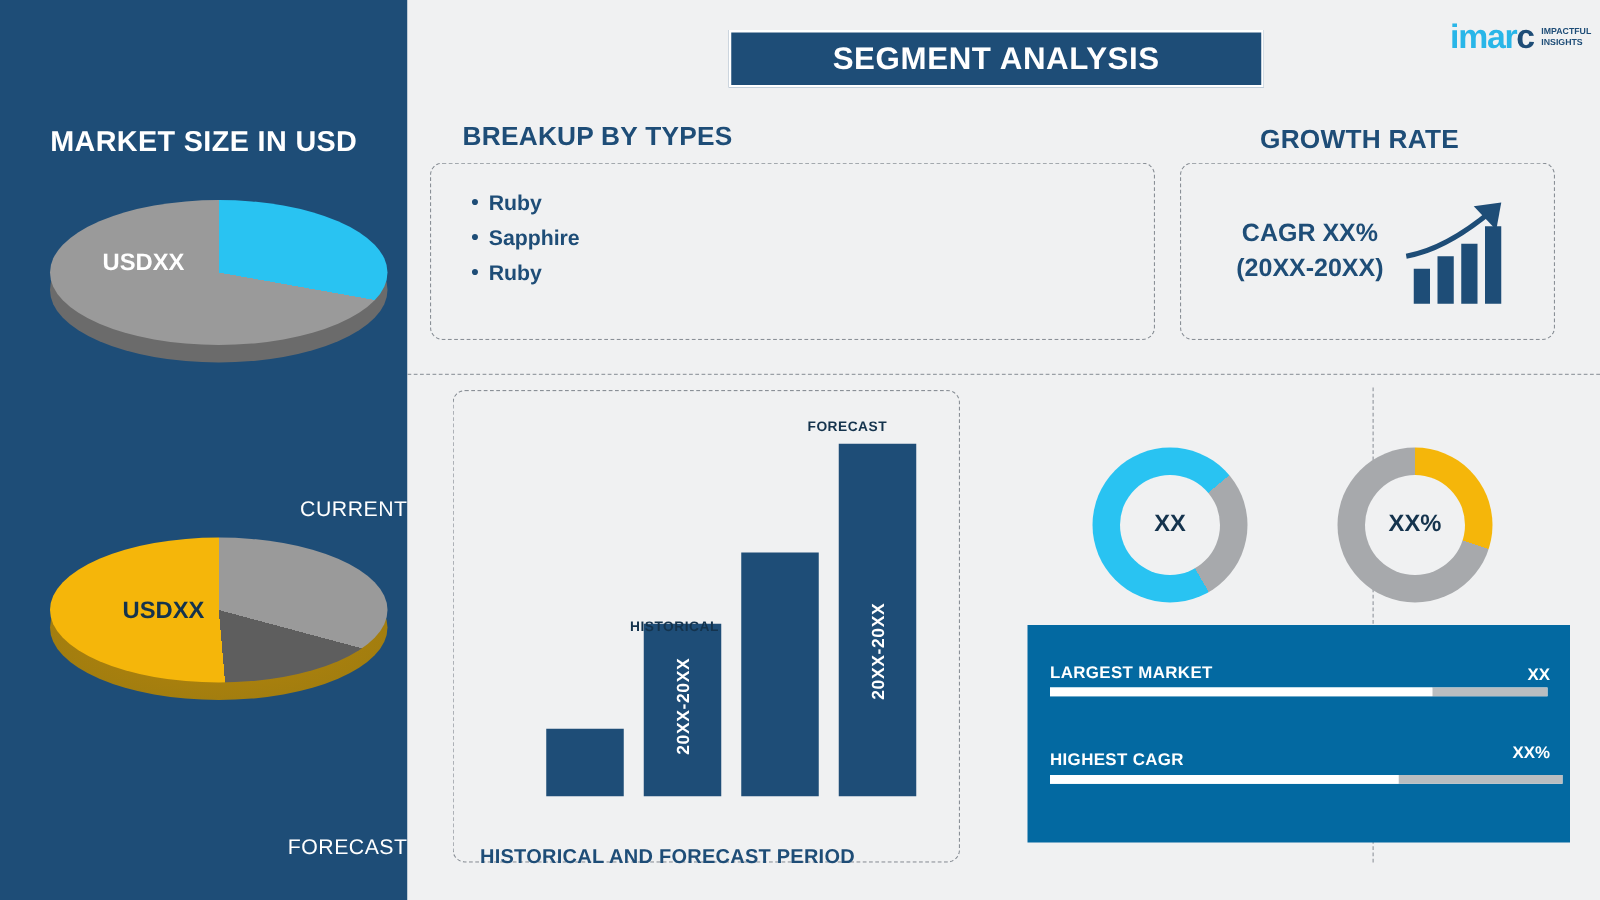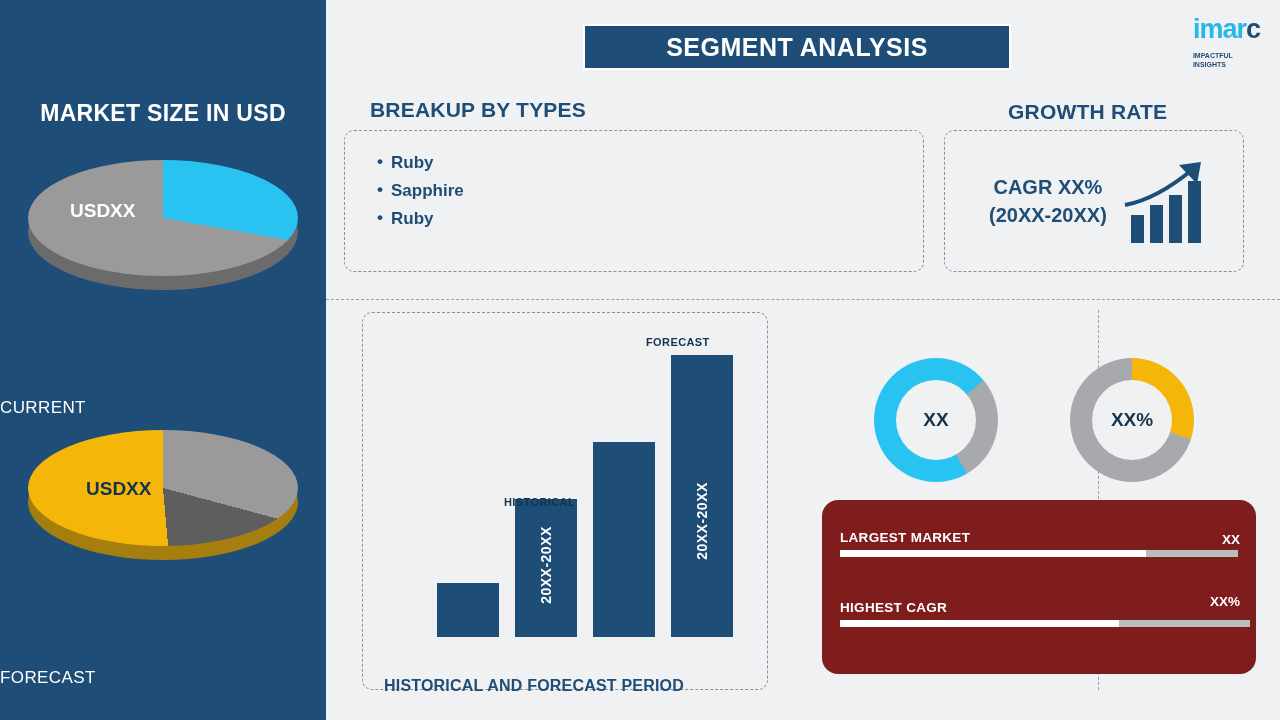--- a/index.html
+++ b/index.html
@@ -13,21 +13,21 @@
   
   .left-panel {
     position: absolute; left: 0; top: 0; width: 326px; height: 720px;
     background: #1e4d77;
   }
   .left-title {
     position: absolute; top: 100px; left: 0; width: 326px;
     text-align: center; color: #ffffff;
     font-size: 23px; font-weight: bold; letter-spacing: .3px;
   }
-  .pie-wrap { position: absolute; left: 0; width: 326px; text-align: left; }
+  .pie-wrap { position: absolute; left: 0; width: 326px; text-align: right; padding-left: 24px; }
   .pie-label {
     color: #ffffff; font-size: 17px; letter-spacing: .4px; margin-top: 10px;
   }
   .pie3d { position: relative; width: 270px; height: 130px; margin: 0 auto; }
   .pie3d .base {
     position: absolute; left: 0; top: 14px; width: 270px; height: 116px;
     border-radius: 50%;
   }
   .pie3d .top {
     position: absolute; left: 0; top: 0; width: 270px; height: 116px;
@@ -43,21 +43,21 @@
     position: absolute; left: 326px; top: 0; width: 954px; height: 720px;
     background: #f0f1f2;
   }
   .header-banner {
     position: absolute; left: 257px; top: 24px; width: 428px; height: 46px;
     background: #1e4d77; border: 2px solid #ffffff;
     display: flex; align-items: center; justify-content: center;
     color: #ffffff; font-size: 25px; font-weight: bold; letter-spacing: .5px;
   }
   .logo {
-    position: absolute; right: 20px; top: 14px; display: flex; gap: 6px; flex-direction: column;
+    position: absolute; right: 7px; top: 14px; display: flex; align-items: center; gap: 6px;
   }
   .logo-mark { font-size: 27px; font-weight: bold; color: #29b6e8; letter-spacing: -1px; }
   .logo-mark .dark { color: #1e4d77; }
   .logo-sub { font-size: 7px; color: #1e4d77; font-weight: bold; line-height: 9px; }
 
   .sec-title {
     position: absolute; font-size: 21px; font-weight: bold; color: #1e4d77;
     letter-spacing: .2px;
   }
 
@@ -111,22 +111,21 @@
   .donut .hole {
     position: absolute; left: 22px; top: 22px; width: 80px; height: 80px;
     border-radius: 50%; background: #f0f1f2;
     display: flex; align-items: center; justify-content: center;
     font-size: 19px; font-weight: bold; color: #14334d;
   }
 
   
   .stats-card {
     position: absolute; left: 1146px; top: 500px; width: 434px; height: 174px;
-    background: #7f1d1d;
-    border-radius: 16px;
+    background: #0369a1;
   }
   .stat-label {
     position: absolute; color: #ffffff; font-size: 13.5px; font-weight: bold;
     letter-spacing: .3px;
   }
   .stat-val {
     position: absolute; color: #ffffff; font-size: 13.5px; font-weight: bold;
   }
   .track { position: absolute; height: 7px; background: #ffffff; }
   .track .fill { position: absolute; left: 0; top: 0; height: 7px; background: #cfd3d6; }

